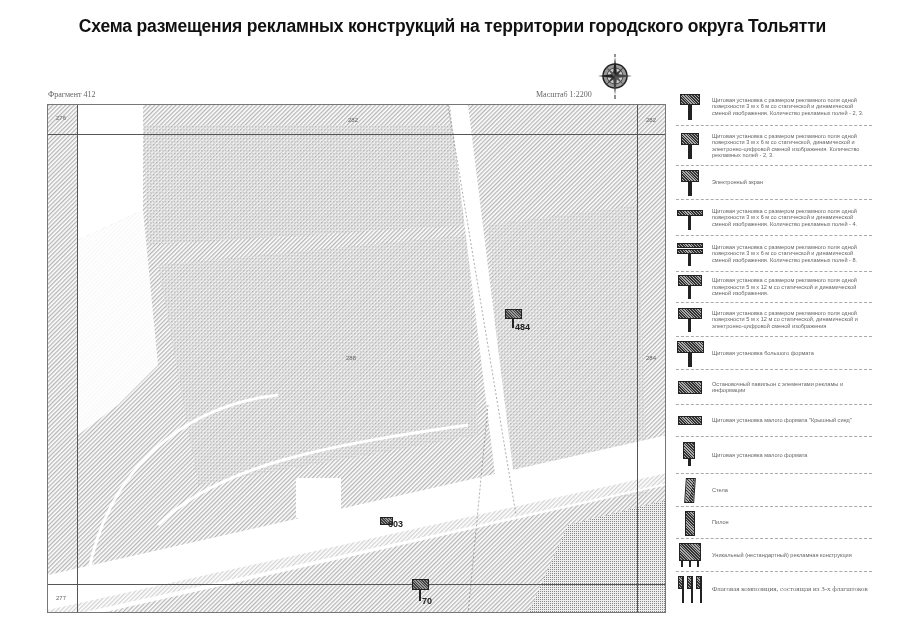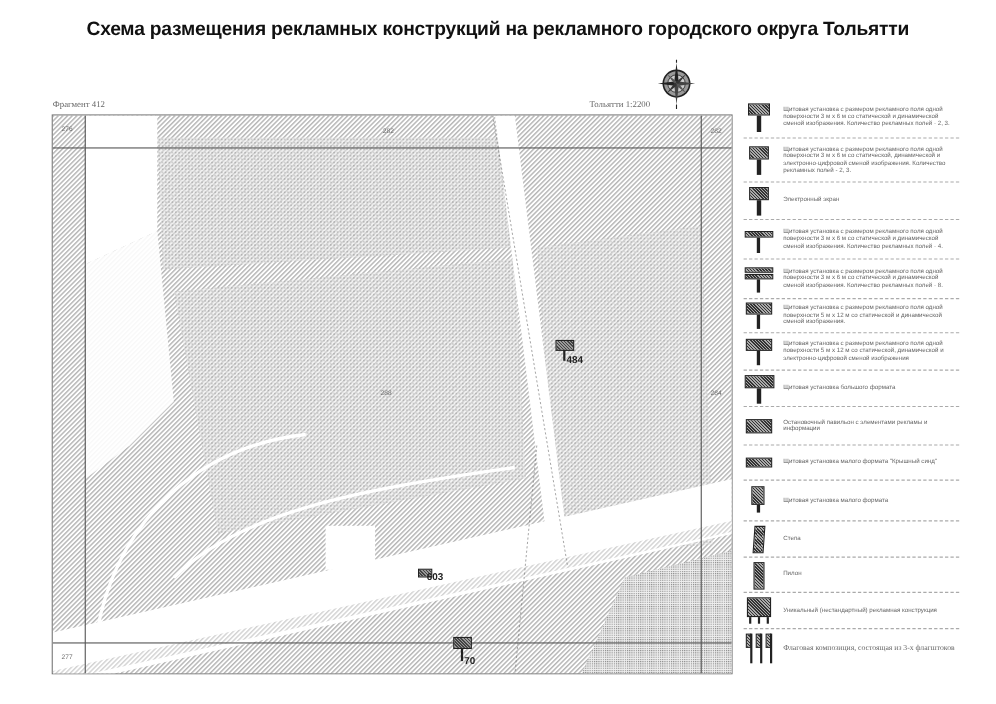--- a/index.html
+++ b/index.html
@@ -34,24 +34,24 @@
   .legend-item .text { font-size:5.6px; line-height:6.4px; color:#666; padding-left:6px; flex:1; }
   .legend-item:last-child { border-bottom:none; }
   .legend-item:last-child .text { font-family:"Liberation Serif", serif; font-size:7px; line-height:8.5px; }
   .ib { position:absolute; background:repeating-linear-gradient(45deg,#333 0 1px,#aaa 1px 2px);
         border:1px solid #222; box-sizing:border-box; }
   .ip { position:absolute; background:#222; }
 </style>
 </head>
 <body>
 
-<div class="title">Схема размещения рекламных конструкций на рекламного городского округа Тольятти</div>
+<div class="title">Схема размещения рекламных конструкций на территории городского округа Тольятти</div>
 
 <div class="frag-label">Фрагмент 412</div>
-<div class="scale-label">Тольятти 1:2200</div>
+<div class="scale-label">Масштаб 1:2200</div>
 
 <svg class="compass" viewBox="0 0 38 46">
   <circle cx="19" cy="22" r="12" fill="#999" stroke="#222" stroke-width="1.5"></circle>
   <circle cx="19" cy="22" r="8" fill="#ccc" stroke="#333" stroke-width="0.8"></circle>
   <polygon points="19,3 21,20 19,22 17,20" fill="#222"></polygon>
   <polygon points="19,41 21,24 19,22 17,24" fill="#444"></polygon>
   <polygon points="2,22 17,20 19,22 17,24" fill="#222"></polygon>
   <polygon points="36,22 21,20 19,22 21,24" fill="#444"></polygon>
   <polygon points="10,13 19,20 19,22 17,22" fill="#555"></polygon>
   <polygon points="28,31 19,24 19,22 21,22" fill="#555"></polygon>

